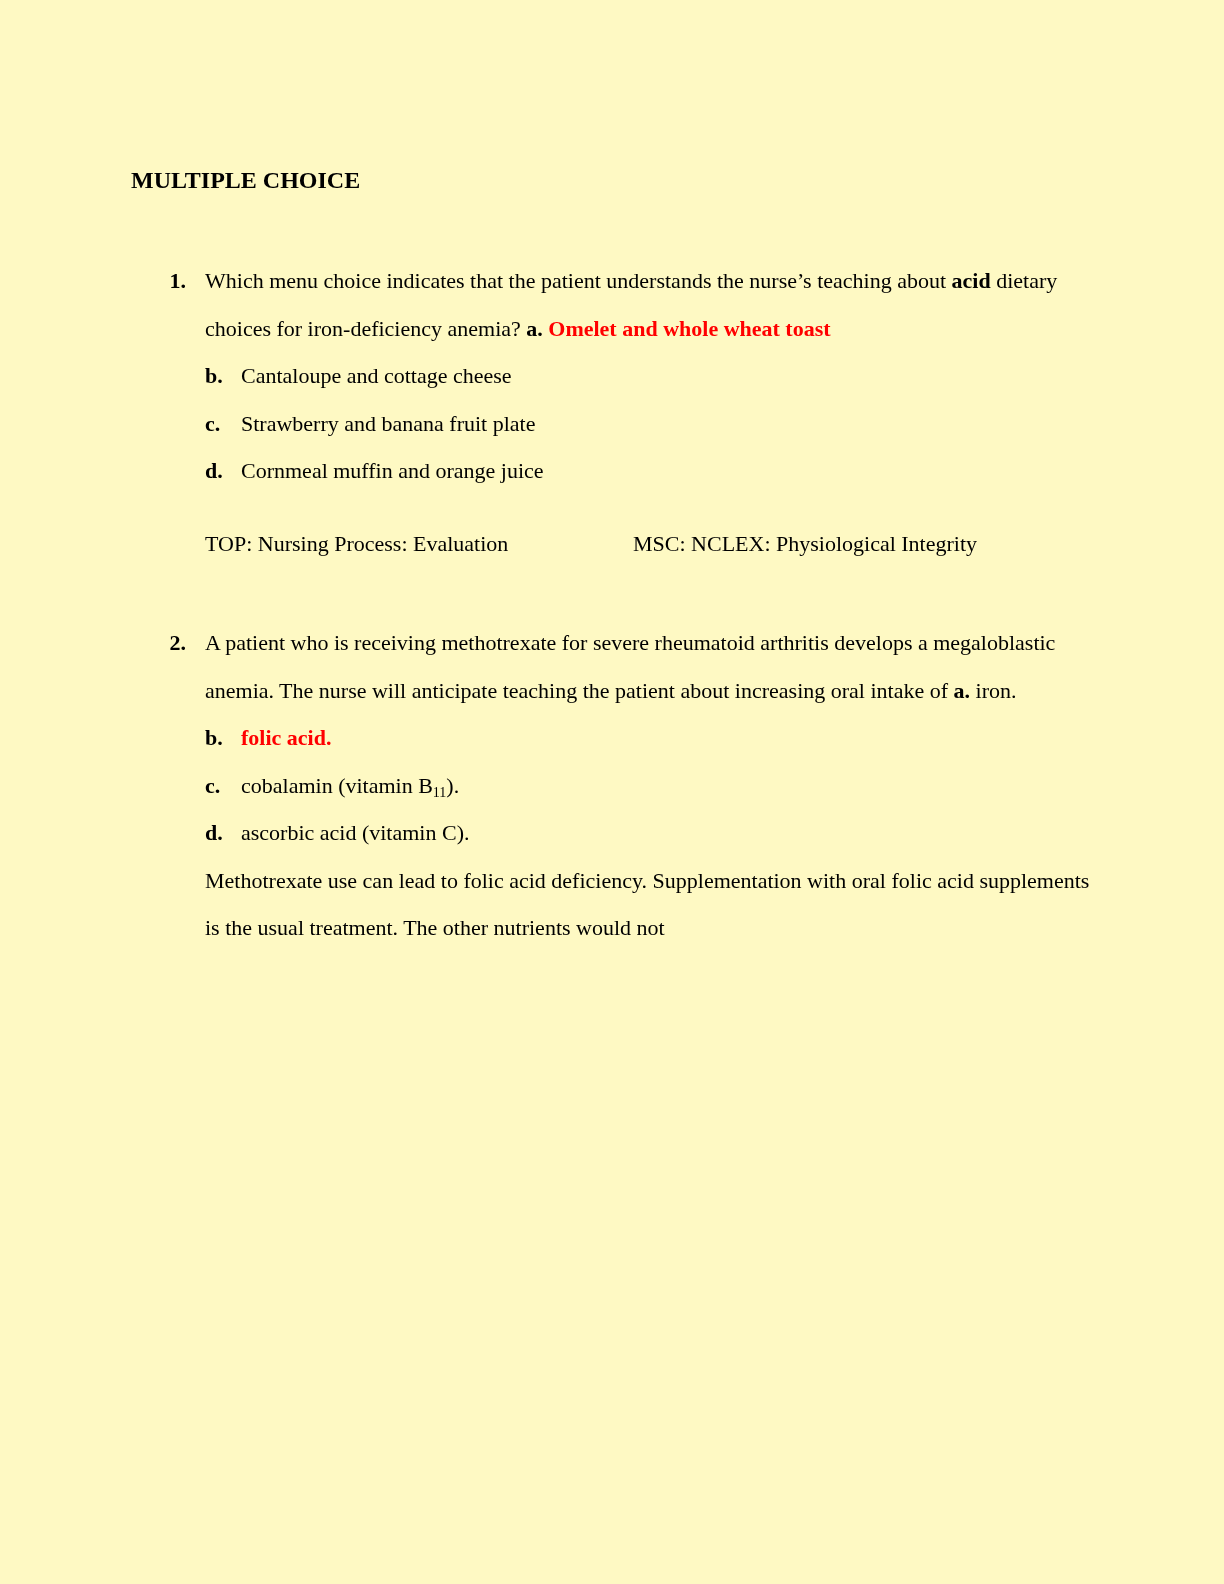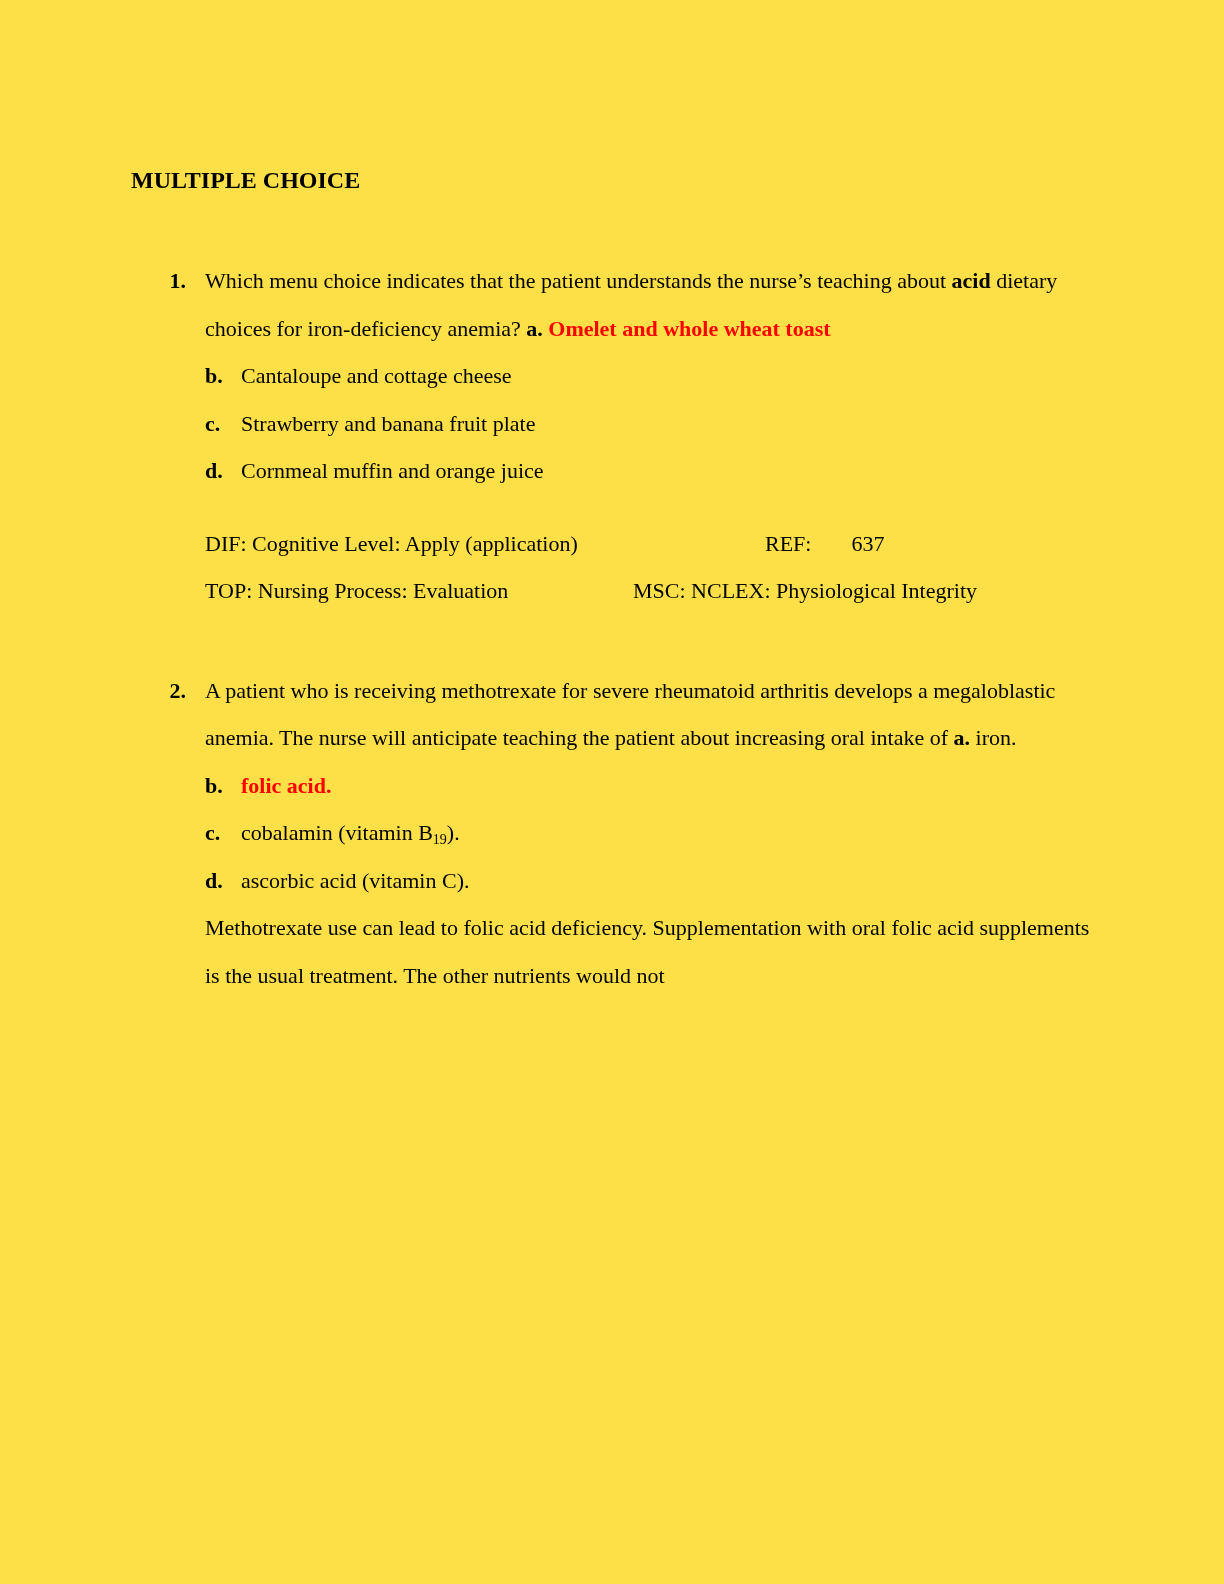--- a/index.html
+++ b/index.html
@@ -1,21 +1,21 @@
 <!DOCTYPE html>
 <html style="--answer-red: #FF0000;"><head>
 <meta charset="utf-8">
 <style>
   * { margin: 0; padding: 0; box-sizing: border-box; }
   html, body { background: #ffffff; }
   .page {
     position: relative;
     width: 1224px;
     height: 1584px;
-    background: #fde047;
+    background: #fef9c3;
     color: #000000;
     font-family: "Liberation Serif", "DejaVu Serif", serif;
     font-size: 22px;
     line-height: 47.5px;
     padding: 165px 134px 0 131px;
     overflow: hidden;
   }
   .doc-title {
     font-size: 24px;
     font-weight: bold;
@@ -75,23 +75,20 @@
         <span class="opt-text">Strawberry and banana fruit plate</span>
       </div>
       <div class="option">
         <span class="opt-letter">d.</span>
         <span class="opt-text">Cornmeal muffin and orange juice</span>
       </div>
 
 
       <div class="meta-block">
         <div>
-          <span class="meta-left-dif">DIF: Cognitive Level: Apply (application)</span><span>REF:</span><span class="ref-value">637</span>
-        </div>
-        <div>
           <span class="meta-left-top">TOP: Nursing Process: Evaluation</span><span>MSC: NCLEX: Physiological Integrity</span>
         </div>
       </div>
     </div>
   </section>
 
   <section class="question question-2">
     <div class="q-num">2.</div>
     <div class="q-body">
       <p class="stem">
@@ -99,21 +96,21 @@
         <span class="bold">a.</span>
         <span>iron.</span>
       </p>
 
       <div class="option">
         <span class="opt-letter">b.</span>
         <span class="opt-text red">folic acid.</span>
       </div>
       <div class="option">
         <span class="opt-letter">c.</span>
-        <span class="opt-text"><span>cobalamin (vitamin B</span><sub class="vitamin-sub">19</sub><span>).</span></span>
+        <span class="opt-text"><span>cobalamin (vitamin B</span><sub class="vitamin-sub">11</sub><span>).</span></span>
       </div>
       <div class="option">
         <span class="opt-letter">d.</span>
         <span class="opt-text">ascorbic acid (vitamin C).</span>
       </div>
 
       <p>Methotrexate use can lead to folic acid deficiency. Supplementation with oral folic acid supplements is the usual treatment. The other nutrients would not</p>
     </div>
   </section>
 

